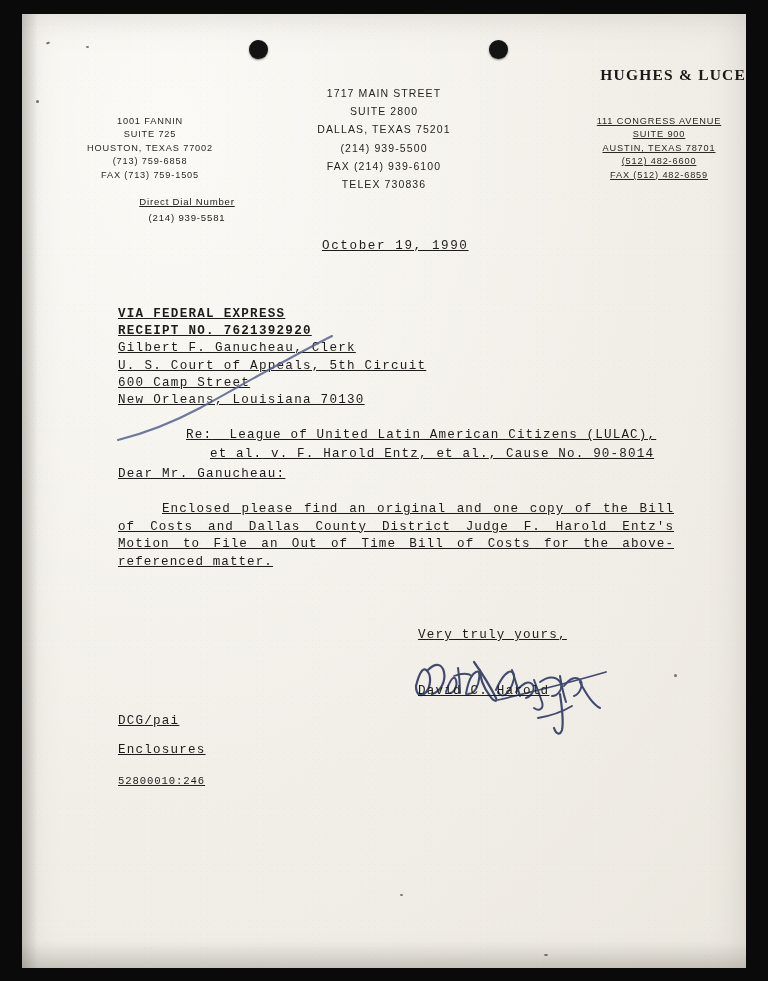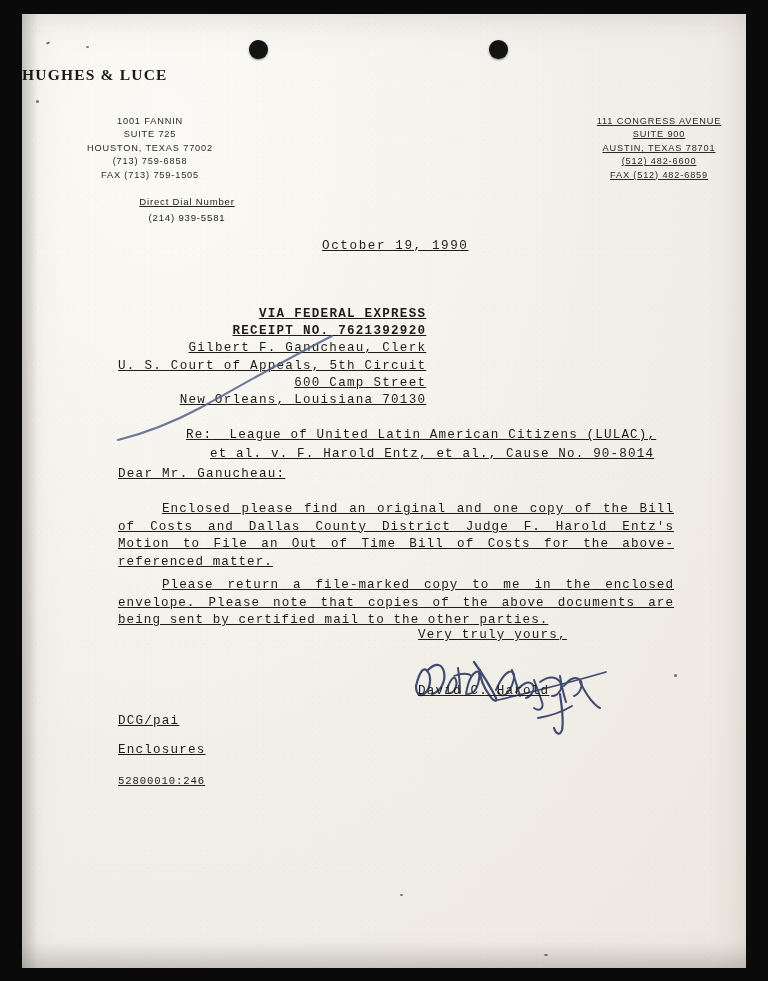--- a/index.html
+++ b/index.html
@@ -81,21 +81,21 @@
   .mono {
     font-family: "Liberation Mono", "DejaVu Sans Mono", monospace;
     color: #1d1c1a;
     text-decoration: underline;
   }
 
   #letterhead-name {
     position: absolute;
     left: 0; right: 0;
     top: 52px;
-    text-align: left;
+    text-align: right;
     font-family: "Liberation Serif", serif;
     font-weight: bold;
     font-size: 15.5px;
     letter-spacing: 1.2px;
     color: #1a1917;
   }
 
   #letterhead-center {
     position: absolute;
     left: 0; right: 0;
@@ -146,21 +146,20 @@
     letter-spacing: 1.6px;
   }
 
   #addressee {
     position: absolute;
     left: 96px;
     top: 292px;
     font-size: 12.6px;
     letter-spacing: 1.25px;
     line-height: 17.2px;
-    text-align: right;
   }
   #addressee .bold { font-weight: bold; }
 
   #re-line {
     position: absolute;
     left: 96px;
     top: 412px;
     right: 72px;
     font-size: 12.6px;
     letter-spacing: 1.15px;
@@ -263,20 +262,28 @@
 
     <div class="speck" style="left:24px; top:28px; width:4px; height:2px; transform:rotate(-25deg);"></div>
     <div class="speck" style="left:64px; top:32px; width:3px; height:2px;"></div>
     <div class="speck" style="left:14px; top:86px; width:3px; height:3px;"></div>
     <div class="speck" style="left:652px; top:660px; width:3px; height:3px;"></div>
     <div class="speck" style="left:378px; top:880px; width:3px; height:2px;"></div>
     <div class="speck" style="left:522px; top:940px; width:4px; height:2px;"></div>
 
     <div id="letterhead-name" class="letterhead">HUGHES &amp; LUCE</div>
 
+    <div id="letterhead-center">
+      <div>1717 MAIN STREET</div>
+      <div>SUITE 2800</div>
+      <div>DALLAS, TEXAS 75201</div>
+      <div>(214) 939-5500</div>
+      <div>FAX (214) 939-6100</div>
+      <div>TELEX 730836</div>
+    </div>
 
     <div id="addr-houston" class="addr-block">
       <div>1001 FANNIN</div>
       <div>SUITE 725</div>
       <div>HOUSTON, TEXAS 77002</div>
       <div>(713) 759-6858</div>
       <div>FAX (713) 759-1505</div>
     </div>
 
     <div id="addr-austin" class="addr-block">
@@ -311,23 +318,20 @@
       <span class="ind"></span><span>Re:</span>&nbsp;&nbsp;<span>League of United Latin American Citizens (LULAC),</span><br>
       <span style="display:inline-block;width:92px;"></span><u>et al.</u><span> v. F. Harold Entz, </span><u>et al.</u><span>, Cause No. 90-8014</span>
     </div>
 
     <div id="salutation" class="mono">Dear Mr. Ganucheau:</div>
 
     <div id="para-1" class="body-para mono">
       <span class="first"></span><span>Enclosed please find an original and one copy of the Bill of Costs and Dallas County District Judge F. Harold Entz's Motion to File an Out of Time Bill of Costs for the above-referenced matter.</span>
     </div>
 
-    <div id="para-2" class="body-para mono">
-      <span class="first"></span><span>Please return a file-marked copy to me in the enclosed envelope.  Please note that copies of the above documents are being sent by certified mail to the other parties.</span>
-    </div>
 
     <div id="closing" class="mono">Very truly yours,</div>
 
     <svg id="signature-ink" viewBox="0 0 230 90">
       <g fill="none" stroke="#3f4a6e" stroke-linecap="round" stroke-linejoin="round">
         <path d="M6 40 C10 24 14 20 18 26 C22 32 20 44 14 48 C10 51 6 48 6 40 Z" stroke-width="2.2"></path>
         <path d="M18 24 C26 16 32 18 34 26 C36 36 30 46 22 48" stroke-width="2.2"></path>
         <path d="M36 46 C40 34 44 28 46 34 C48 40 44 47 40 47" stroke-width="2"></path>
         <path d="M48 22 C50 34 50 42 50 47" stroke-width="2"></path>
         <path d="M44 30 C52 27 58 27 62 30" stroke-width="1.8"></path>

